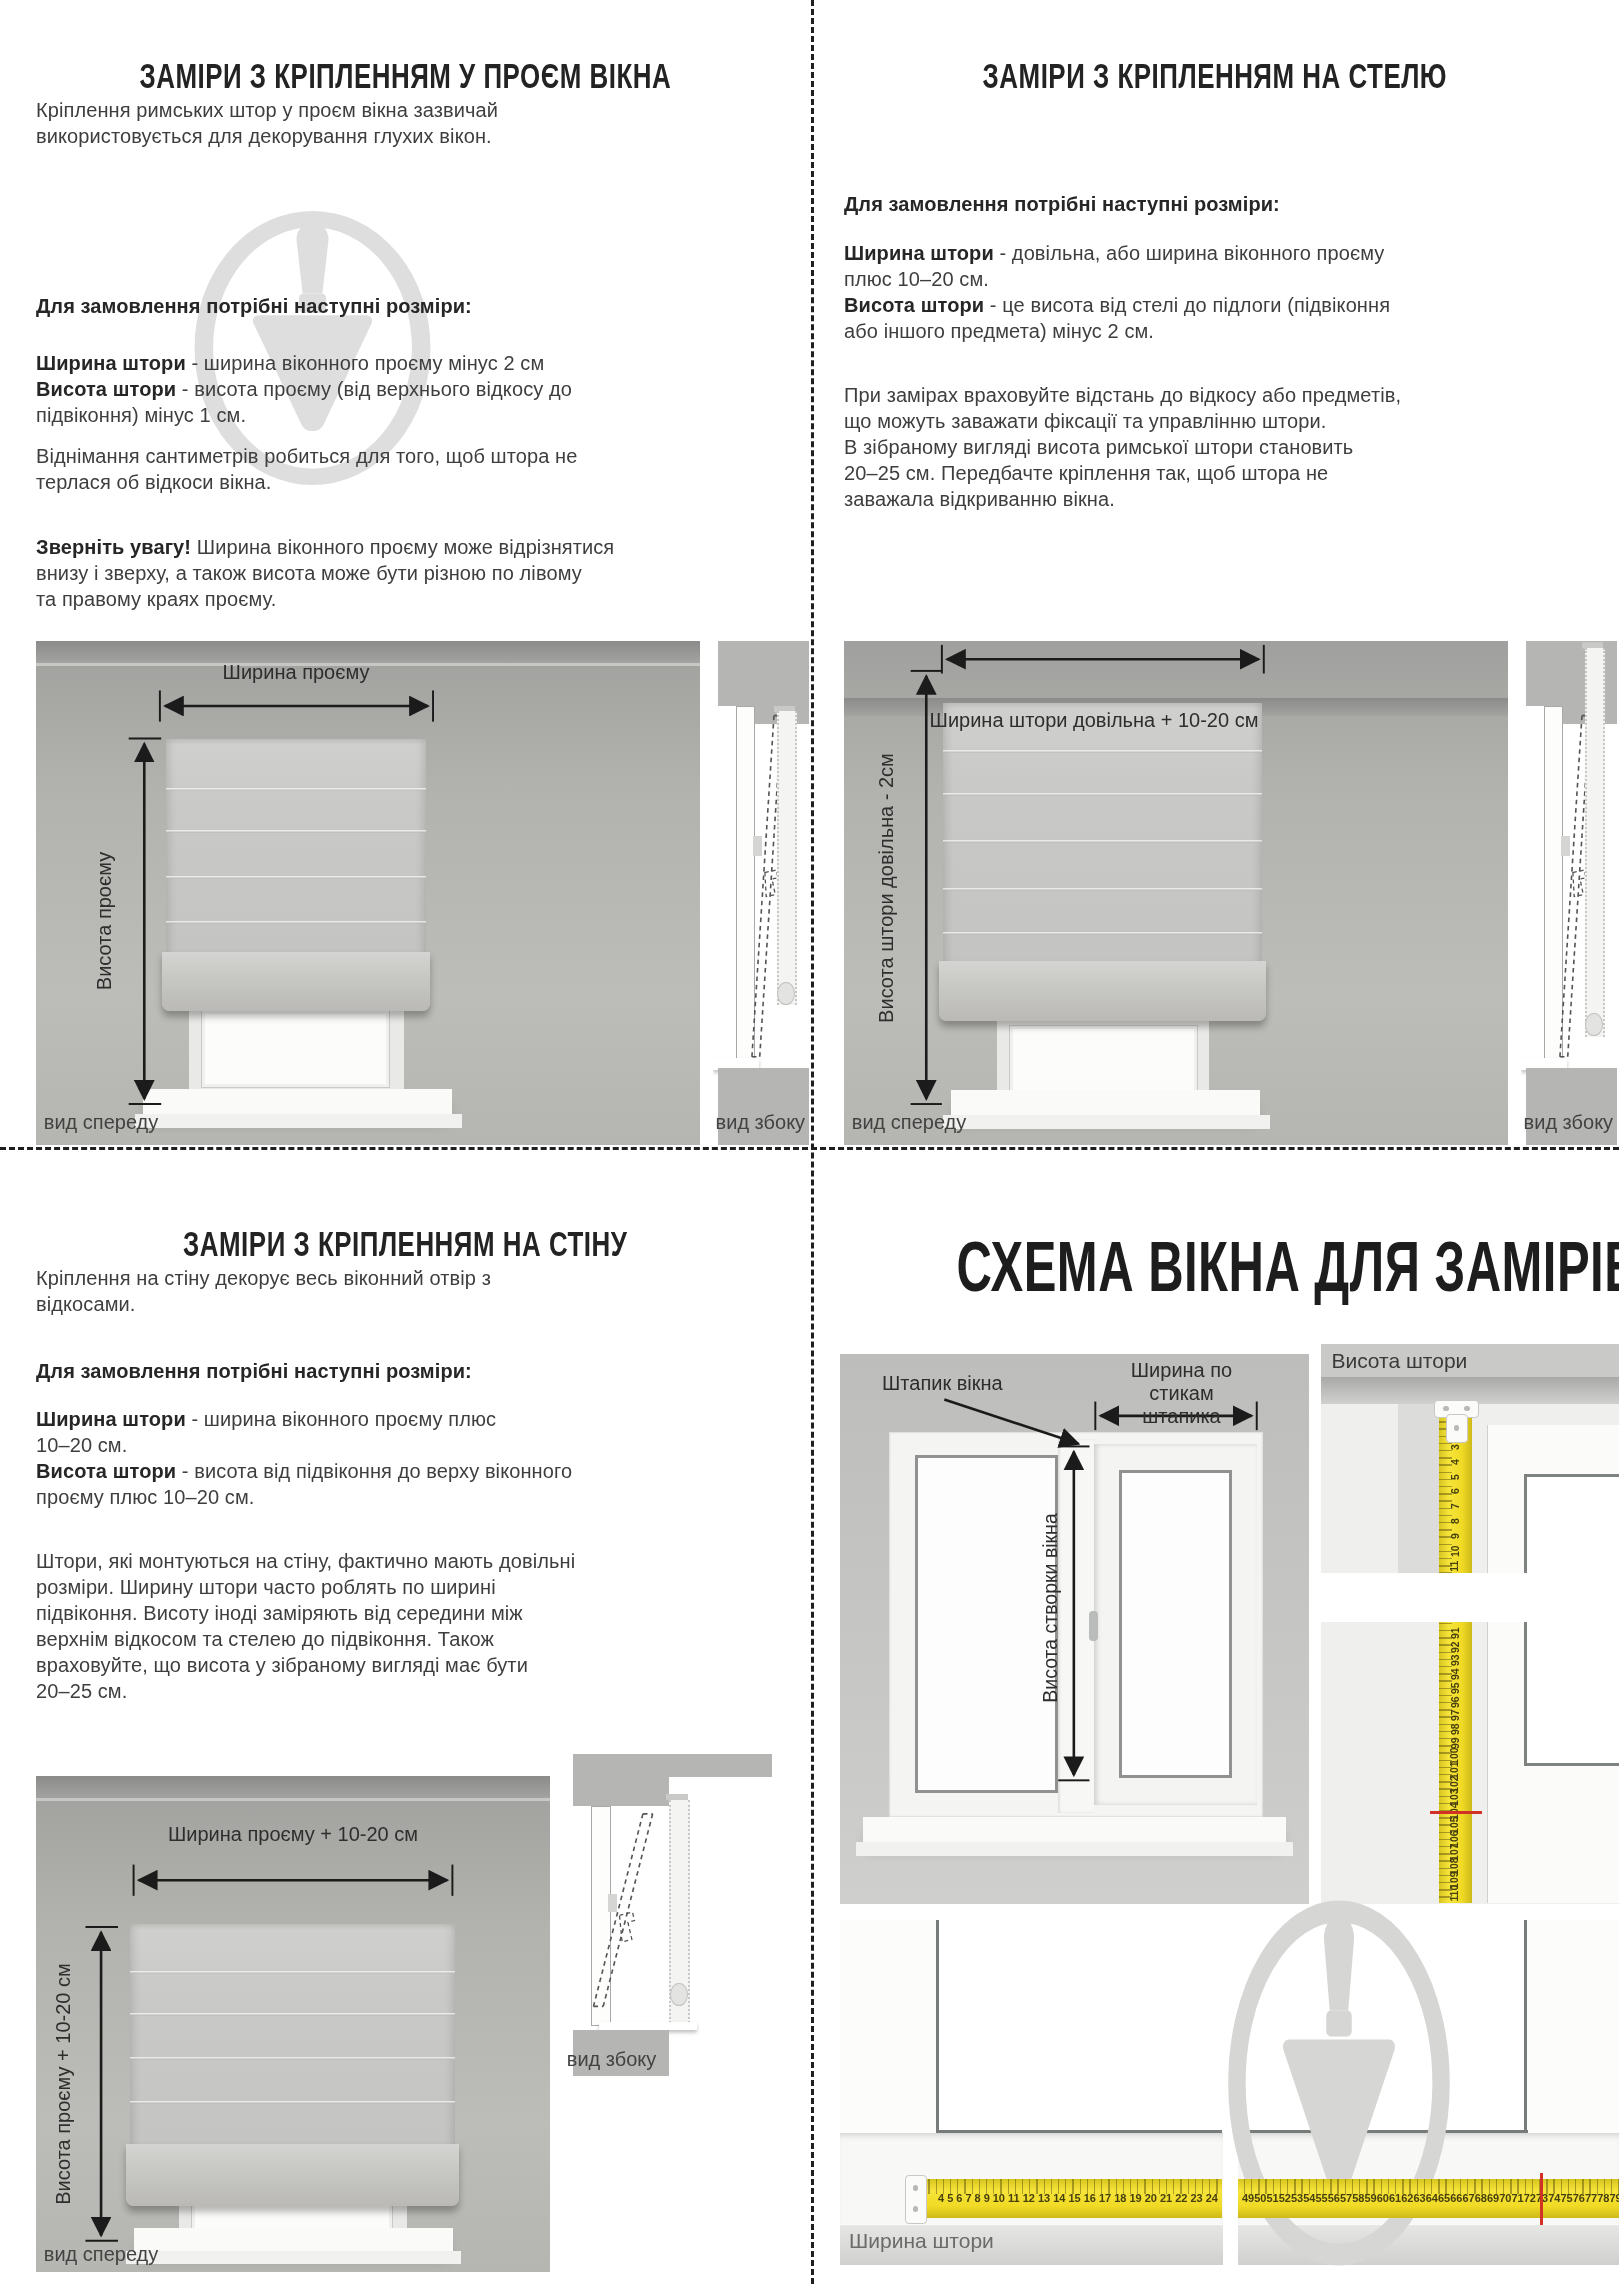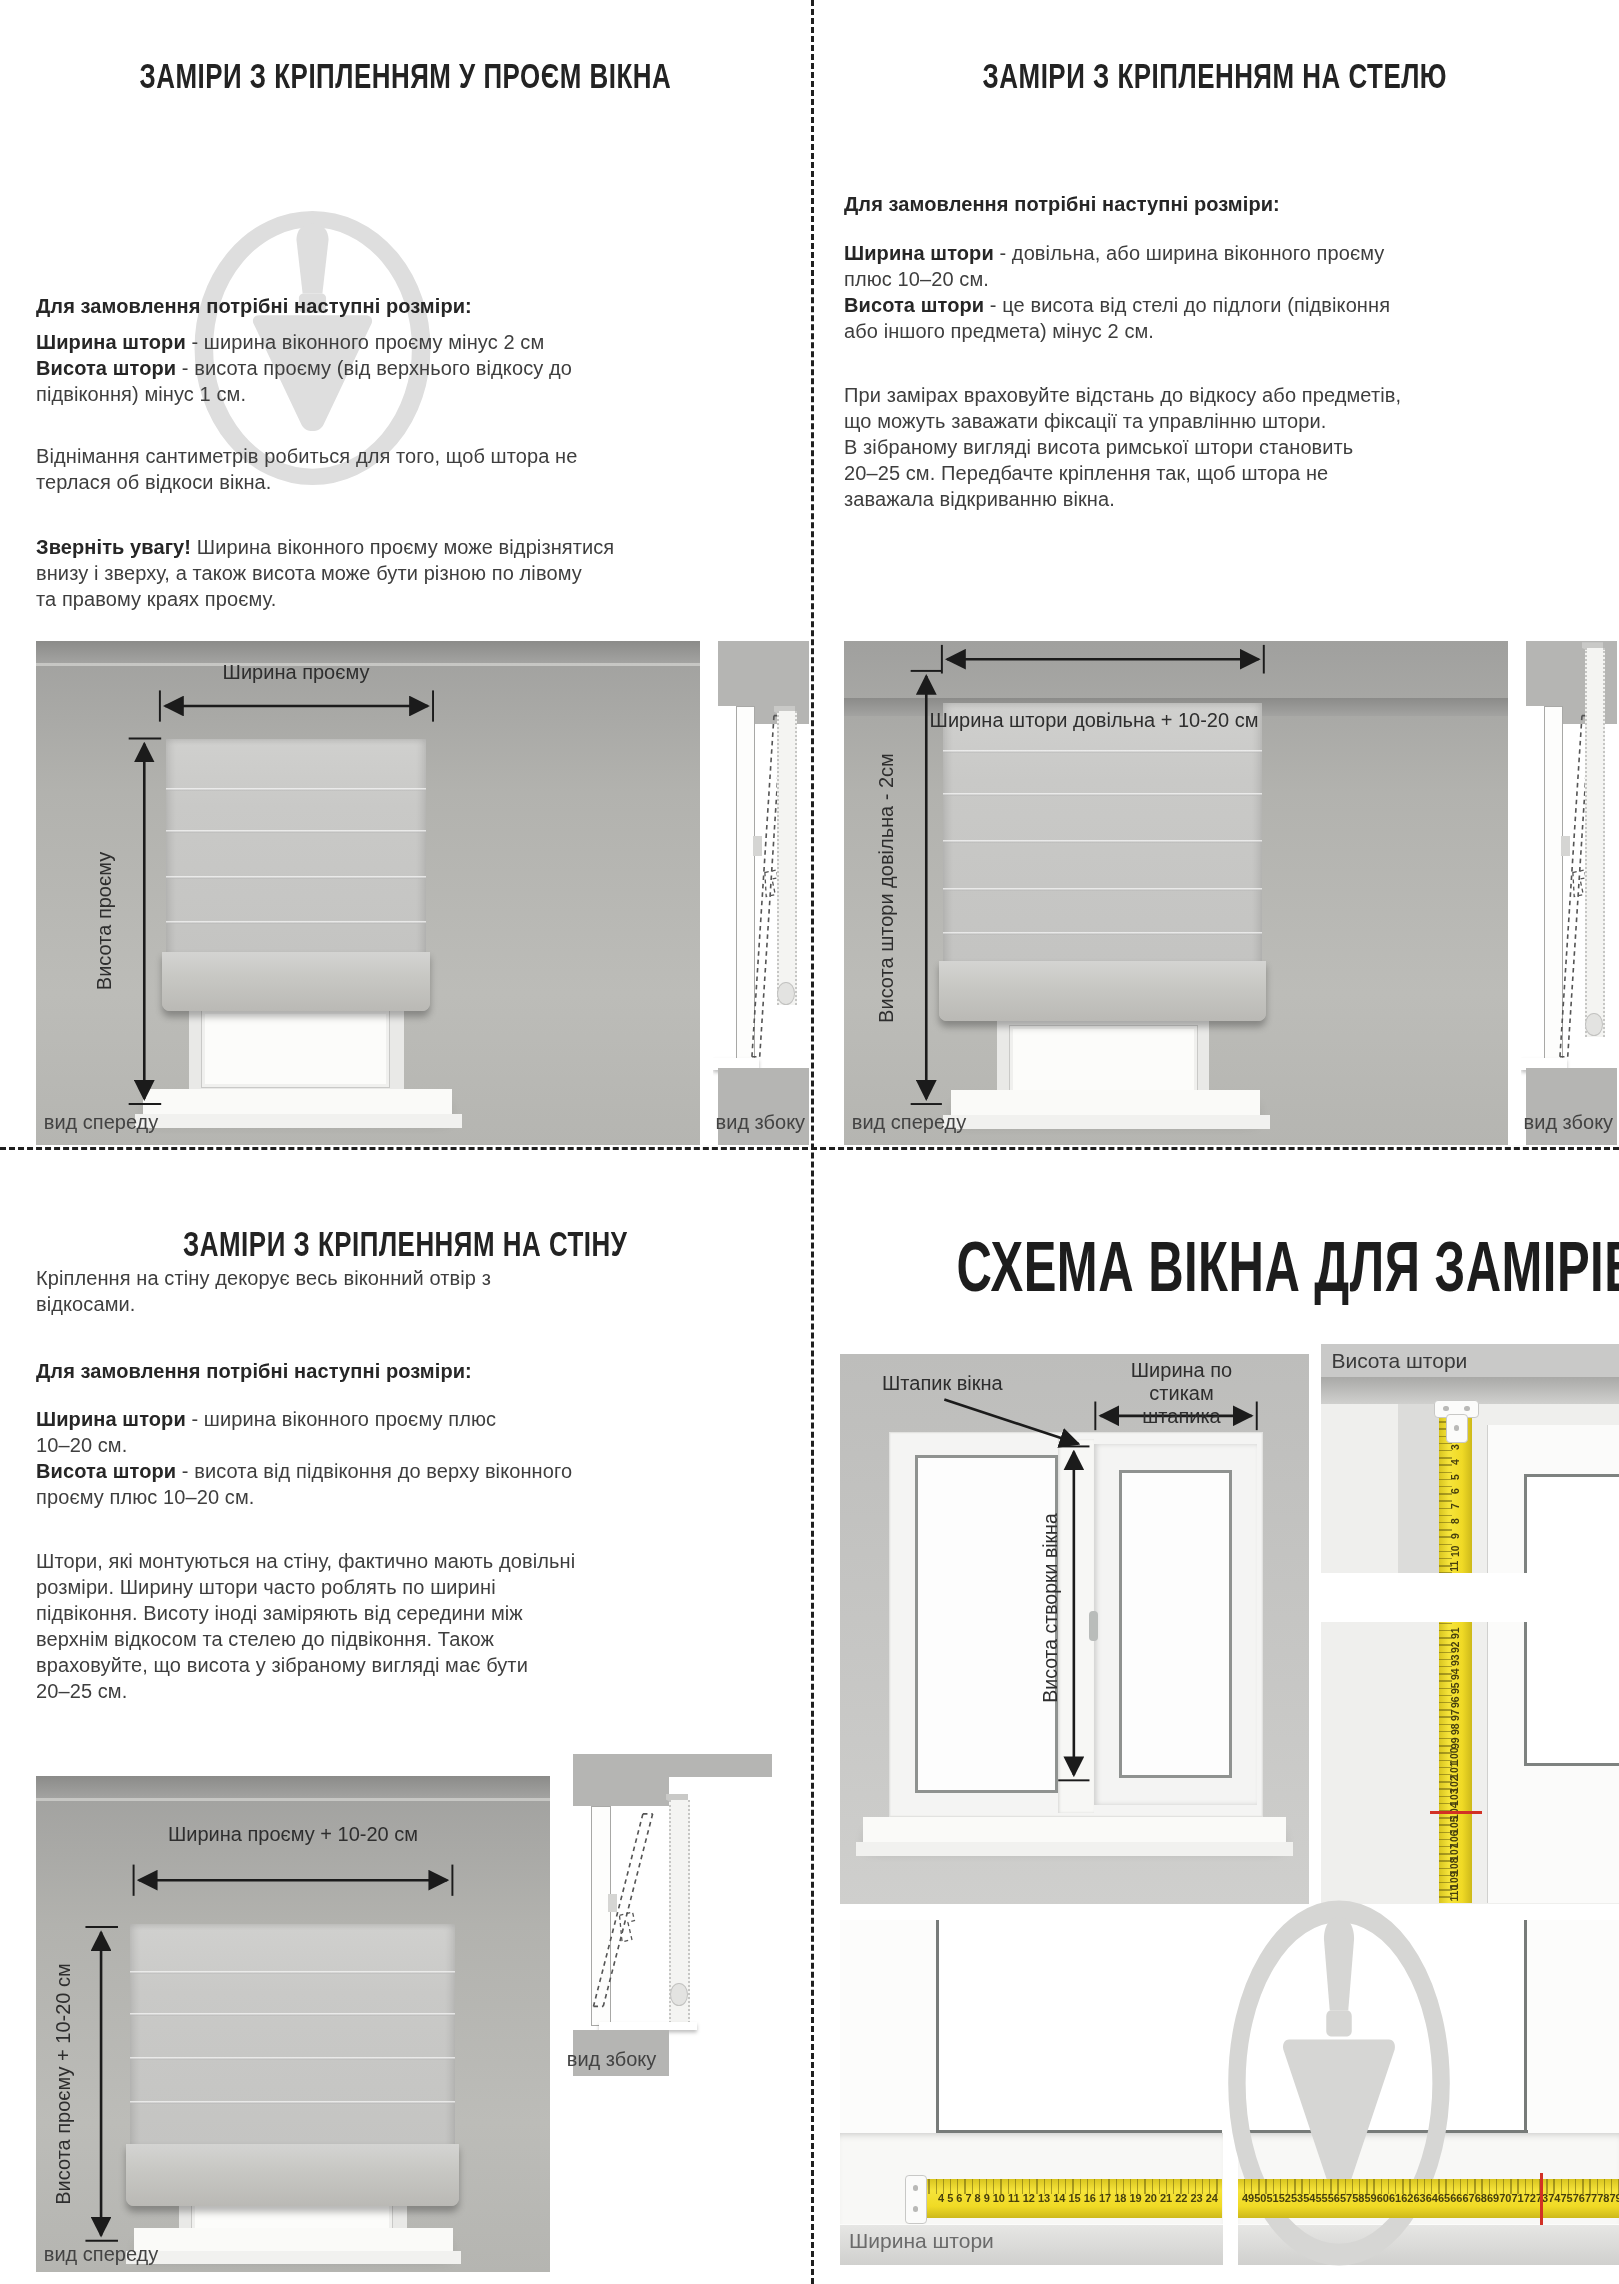--- a/index.html
+++ b/index.html
@@ -100,22 +100,24 @@
     <ellipse cx="100" cy="130" rx="88" ry="118" fill="none" stroke="#dedede" stroke-width="15"></ellipse>
     <path d="M100,16 c9,0 13,7 13,15 l-5,49 h-16 l-5,-49 c0,-8 4,-15 13,-15 z" fill="#dedede"></path>
     <rect x="89" y="80" width="22" height="18" rx="4" fill="#dedede"></rect>
     <path d="M57,100 h86 c4,0 6,3 5,7 l-39,93 c-3,8 -15,8 -18,0 l-39,-93 c-1,-4 1,-7 5,-7 z" fill="#dedede"></path>
   </svg>
 
   <div class="divider-v"></div>
   <div class="divider-h"></div>
 
   <h2 class="q-title" style="left:0;top:27px"><span class="tin">ЗАМІРИ З КРІПЛЕННЯМ У ПРОЄМ ВІКНА</span></h2>
+  <p class="body-p" style="left:36px;top:77px">Кріплення римських штор у проєм вікна зазвичай
+використовується для декорування глухих вікон.</p>
   <p class="body-p lead" style="left:36px;top:273px">Для замовлення потрібні наступні розміри:</p>
-  <p class="body-p" style="left:36px;top:309px"><b>Ширина штори</b><span> - ширина віконного проєму мінус 2 см</span>
+  <p class="body-p" style="left:36px;top:330px"><b>Ширина штори</b><span> - ширина віконного проєму мінус 2 см</span>
 <b>Висота штори</b><span> - висота проєму (від верхнього відкосу до
 підвіконня) мінус 1 см.</span></p>
   <p class="body-p" style="left:36px;top:423px">Віднімання сантиметрів робиться для того, щоб штора не
 терлася об відкоси вікна.</p>
   <p class="body-p" style="left:36px;top:514px"><b>Зверніть увагу!</b><span> Ширина віконного проєму може відрізнятися
 внизу і зверху, а також висота може бути різною по лівому
 та правому краях проєму.</span></p>
 
   <div class="photo" style="left:36px;top:641px;width:664px;height:504px">
     <div class="wallbg"></div>

